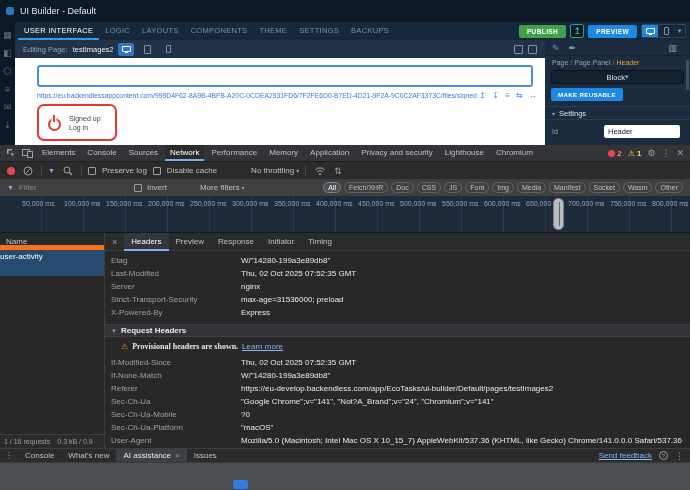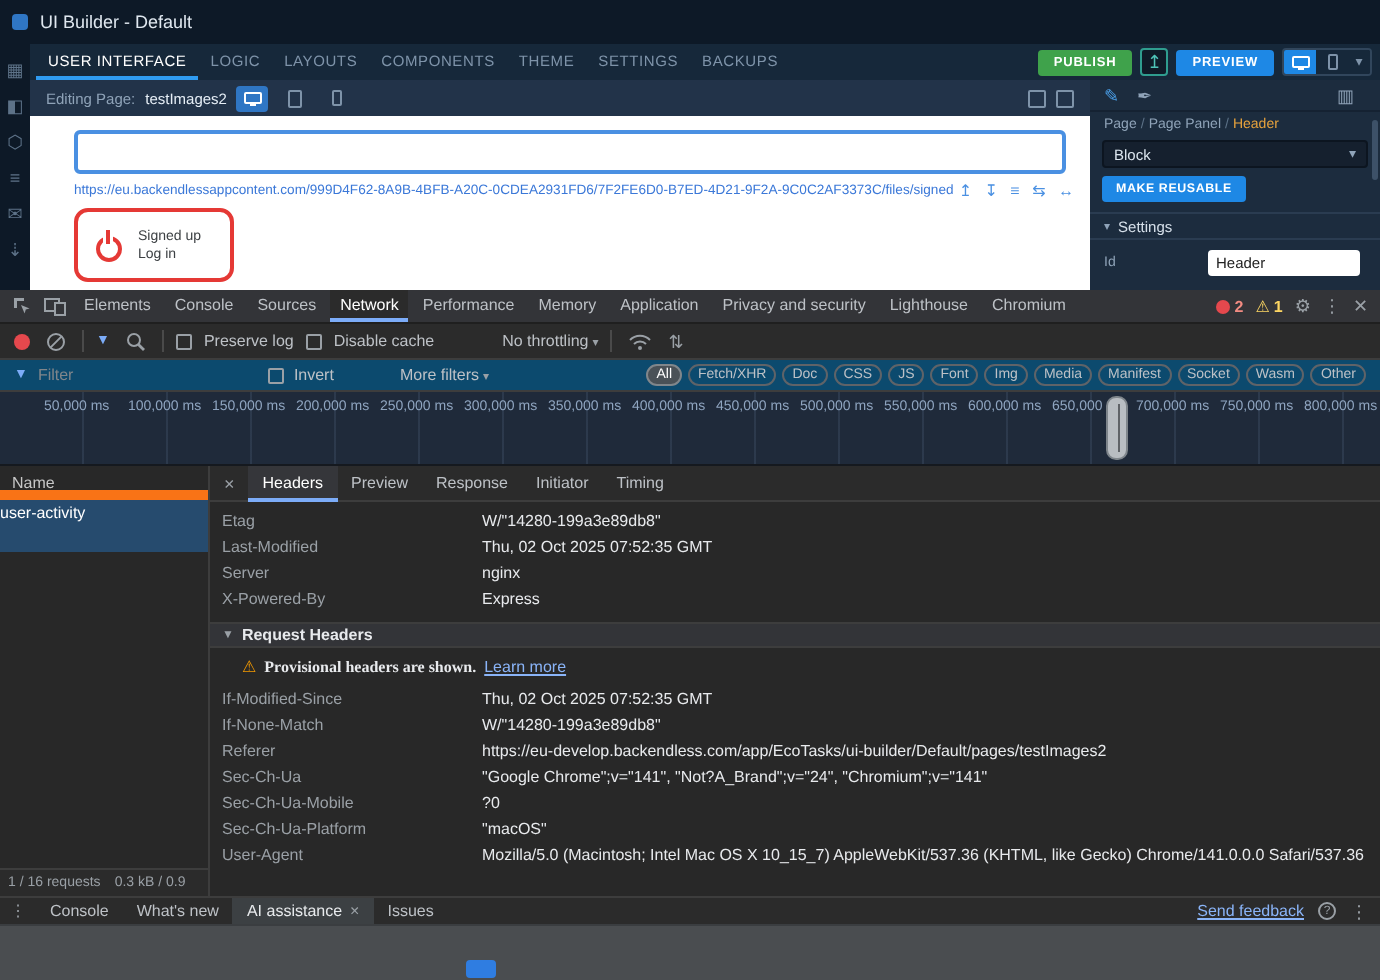--- a/index.html
+++ b/index.html
@@ -65,21 +65,21 @@
   .inspector { position:absolute; left:545px; top:40px; width:145px; height:105px; background:#1c2c3e; }
   .insp-toolbar { height:16px; display:flex; align-items:center; gap:9px; padding:0 7px; position:relative;
                   border-bottom:1px solid #152232; }
   .i-edit { color:#4a9fe8; font-size:9px; }
   .i-brush { color:#8fa3b8; font-size:9px; }
   .i-layout { margin-left:auto; color:#8fa3b8; font-size:9px; margin-right:6px; }
   .breadcrumb { height:12px; display:flex; align-items:center; padding:0 7px; font-size:7px; color:#8fa3b8; white-space:nowrap; }
   .breadcrumb .sep { margin:0 2px; color:#5d7288; }
   .crumb-cur { color:#e8a33d; }
   .block-field { height:14px; margin:2px 6px 4px 6px; background:#15202e; border:1px solid #0c1520; border-radius:2px;
-                 display:flex; align-items:center; justify-content:space-between; padding:0 5px;
+                 display:flex; align-items:center; justify-content:center; padding:0 5px;
                  font-size:7.5px; color:#dbe5ee; }
   .block-field .chev { color:#8fa3b8; font-size:7px; }
   .btn-reusable { display:block; margin-left:6px; background:#1e88e5; color:#fff; border:none; border-radius:2px;
                   font-size:6.2px; font-weight:bold; letter-spacing:.3px; padding:3px 7px; }
   .settings-row { margin-top:5px; height:14px; border-top:1px solid #2a3c51; border-bottom:1px solid #2a3c51;
                   display:flex; align-items:center; gap:4px; padding-left:7px; font-size:7.5px; color:#d6e0ea; }
   .settings-row .chev2 { font-size:6px; color:#8fa3b8; }
   .id-row { display:flex; align-items:center; gap:6px; padding:5px 10px 0 7px; }
   .id-row label { font-size:7px; color:#8fa3b8; width:46px; }
   .id-input { flex:1; height:13px; border:none; border-radius:2px; background:#fff; color:#222;
@@ -102,21 +102,21 @@
   .dt-nettb { position:absolute; left:0; top:17px; width:100%; height:18px; background:#2b2b2b;
               border-bottom:1px solid #3d3d3d; display:flex; align-items:center; gap:6px; padding:0 7px; }
   .rec-dot { width:8px; height:8px; border-radius:50%; background:#e5484d; }
   .vsep { width:1px; height:11px; background:#4a4a4a; }
   .funnel { color:#7cacf8; font-size:7px; }
   .cb { width:8px; height:8px; border:1px solid #9aa0a6; border-radius:1px; display:inline-block; flex:none; }
   .tb-label { font-size:8px; color:#bdc1c6; }
   .throttle { display:flex; align-items:center; gap:2px; font-size:8px; color:#bdc1c6;margin-left:28px; }
   .throttle .chev { font-size:6px; color:#9aa0a6; }
 
-  .dt-filterbar { position:absolute; left:0; top:35px; width:100%; height:16px; background:#0c4a6e;
+  .dt-filterbar { position:absolute; left:0; top:35px; width:100%; height:16px; background:#404040;
                   border-bottom:1px solid #3d3d3d; display:flex; align-items:center; gap:5px; padding:0 7px; }
   .filter-input { width:110px; background:transparent; border:none; outline:none; color:#e8eaed;
                   font-size:8px; font-family:"Liberation Sans", sans-serif; }
   .filter-input::placeholder { color:#80868b; }
   .chips { margin-left:auto; display:flex; gap:3px; align-items:center; }
   .chip { font-size:7px; color:#bdc1c6; border:1px solid #5f6368; border-radius:6px; padding:1px 4px; white-space:nowrap; }
   .chip-active { background:#4a5157; color:#fff; border-color:#80868b; }
 
   .dt-timeline { position:absolute; left:0; top:51px; width:100%; height:37px; background:#1f2a3a;
                  border-bottom:1px solid #15191f; overflow:hidden;
@@ -423,20 +423,24 @@
         </div>
         <div class="hdr-row">
           <span class="hdr-key">Last-Modified</span>
           <span class="hdr-val">Thu, 02 Oct 2025 07:52:35 GMT</span>
         </div>
         <div class="hdr-row">
           <span class="hdr-key">Server</span>
           <span class="hdr-val">nginx</span>
         </div>
         <div class="hdr-row">
+          <span class="hdr-key">Strict-Transport-Security</span>
+          <span class="hdr-val">max-age=31536000; preload</span>
+        </div>
+        <div class="hdr-row">
           <span class="hdr-key">X-Powered-By</span>
           <span class="hdr-val">Express</span>
         </div>
 
         <div class="hdr-section">
           <span class="tri">▼</span>
           <span>Request Headers</span>
         </div>
 
         <div class="hdr-warning">

